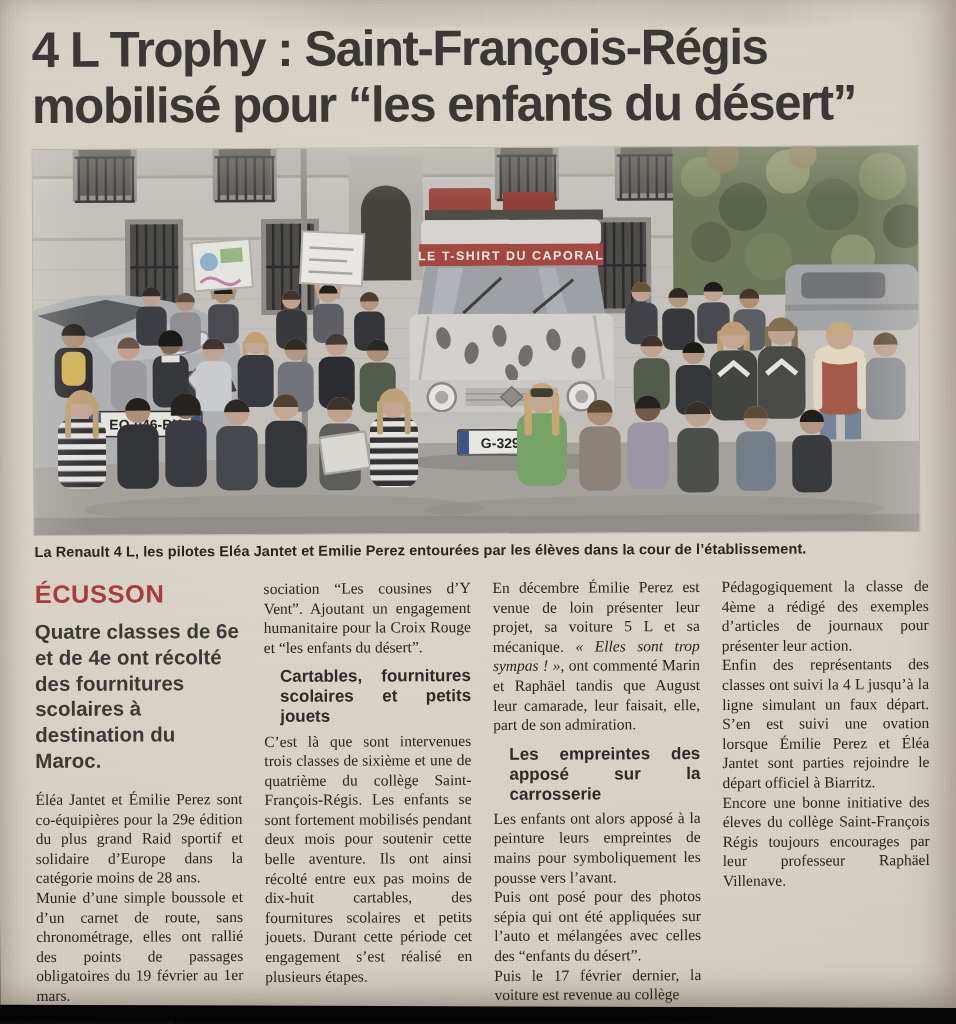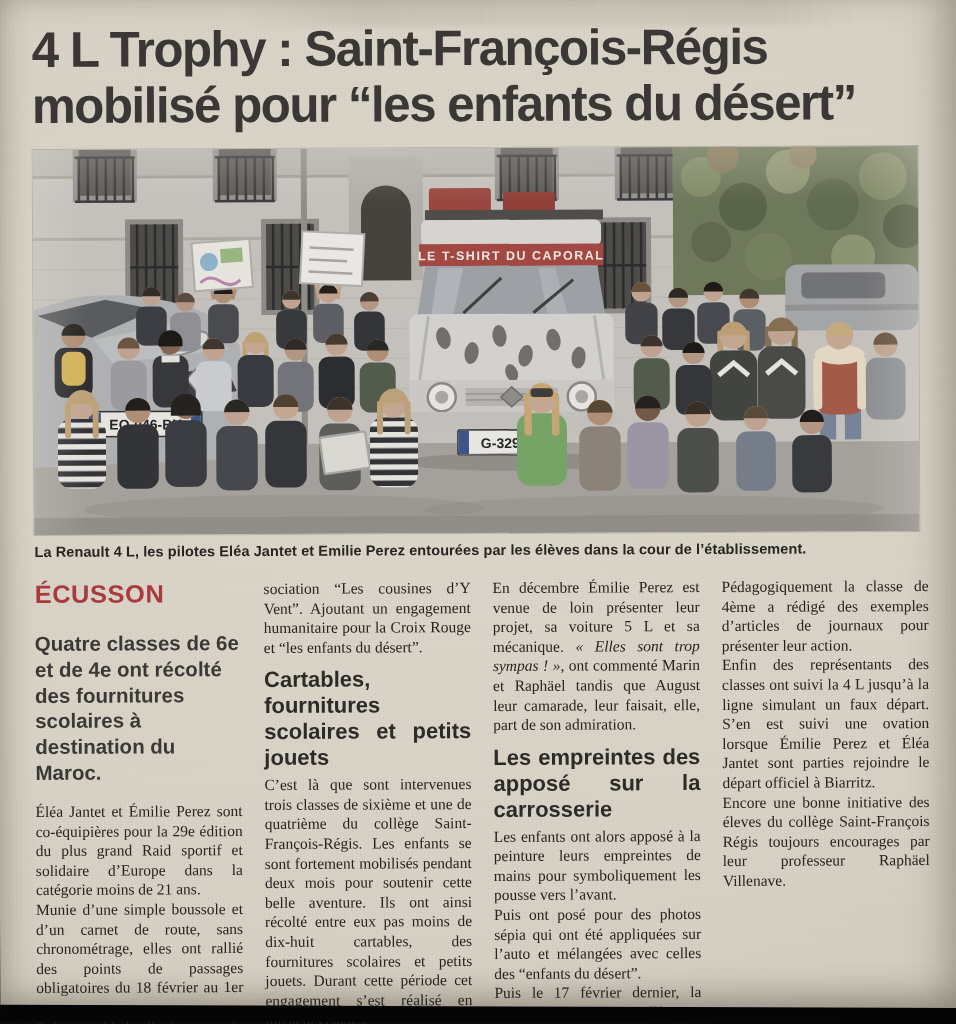--- a/index.html
+++ b/index.html
@@ -45,30 +45,30 @@
   .article{
     display:grid;grid-template-columns:repeat(4,1fr);gap:0 22px;
     padding:20px 36px 0 36px;height:398px;
   }
   .col{display:flex;flex-direction:column;min-width:0;}
   .kicker{
     color:var(--accent-red,#a93a3d);font-weight:800;font-size:25px;letter-spacing:.5px;
     margin:0 0 10px 0;transform:scaleX(1.02);transform-origin:left;
   }
   .standfirst{
-    font-weight:600;font-size:20.5px;line-height:1.26;color:#3a3835;margin:12px 0 16px 0;
+    font-weight:600;font-size:20.5px;line-height:1.26;color:#3a3835;margin:0 0 16px 0;
   }
   .body-text{
     font-family:"Liberation Serif",serif;font-size:15.5px;line-height:19.6px;color:#262220;
     text-align:justify;
   }
   .body-text p{margin:0;}
   .subhead{
-    font-family:"Liberation Sans",sans-serif;font-weight:700;font-size:22px;line-height:1.18;
-    color:#2c2a27;margin:10px 0 4px 0;
+    font-family:"Liberation Sans",sans-serif;font-weight:700;font-size:17px;line-height:1.18;
+    color:#2c2a27;margin:10px 0 4px 16px;
   }
   .quote-italic{font-style:italic;}
   .footer-line{
     margin-top:auto;padding-top:10px;font-size:12.5px;font-weight:700;color:#8f867c;
   }
   .bottom-dark{
     position:absolute;left:0;right:0;bottom:0;height:16px;background:#060505;
     transform:rotate(0.2deg);transform-origin:right bottom;
   }
 </style>
@@ -535,22 +535,22 @@
     <div class="photo-fade"></div>
   </div>
 
   <div class="caption">La Renault 4 L, les pilotes Eléa Jantet et Emilie Perez entourées par les élèves dans la cour de l’établissement.</div>
 
   <div class="article">
     <div class="col">
       <div class="kicker">ÉCUSSON</div>
       <div class="standfirst">Quatre classes de 6e et de 4e ont récolté des fournitures scolaires à destination du Maroc.</div>
       <div class="body-text">
-        <p>Éléa Jantet et Émilie Perez sont co-équipières pour la 29e édition du plus grand Raid sportif et solidaire d’Europe dans la catégorie moins de 21 ans.</p>
-        <p>Munie d’une simple boussole et d’un carnet de route, sans chronométrage, elles ont rallié des points de passages obligatoires du 18 février au 1er mars.</p>
+        <p>Éléa Jantet et Émilie Perez sont co-équipières pour la 29e édition du plus grand Raid sportif et solidaire d’Europe dans la catégorie moins de 28 ans.</p>
+        <p>Munie d’une simple boussole et d’un carnet de route, sans chronométrage, elles ont rallié des points de passages obligatoires du 19 février au 1er mars.</p>
         <p>Soit un raid de dix jours et six mille kilomètre qui les a menées pour l’événement de l’as-</p>
       </div>
     </div>
 
     <div class="col">
       <div class="body-text">
         <p>sociation “Les cousines d’Y Vent”. Ajoutant un engagement humanitaire pour la Croix Rouge et “les enfants du désert”.</p>
         <div class="subhead">Cartables, fournitures scolaires et petits jouets</div>
         <p>C’est là que sont intervenues trois classes de sixième et une de quatrième du collège Saint-François-Régis. Les enfants se sont fortement mobilisés pendant deux mois pour soutenir cette belle aventure. Ils ont ainsi récolté entre eux pas moins de dix-huit cartables, des fournitures scolaires et petits jouets. Durant cette période cet engagement s’est réalisé en plusieurs étapes.</p>
       </div>

